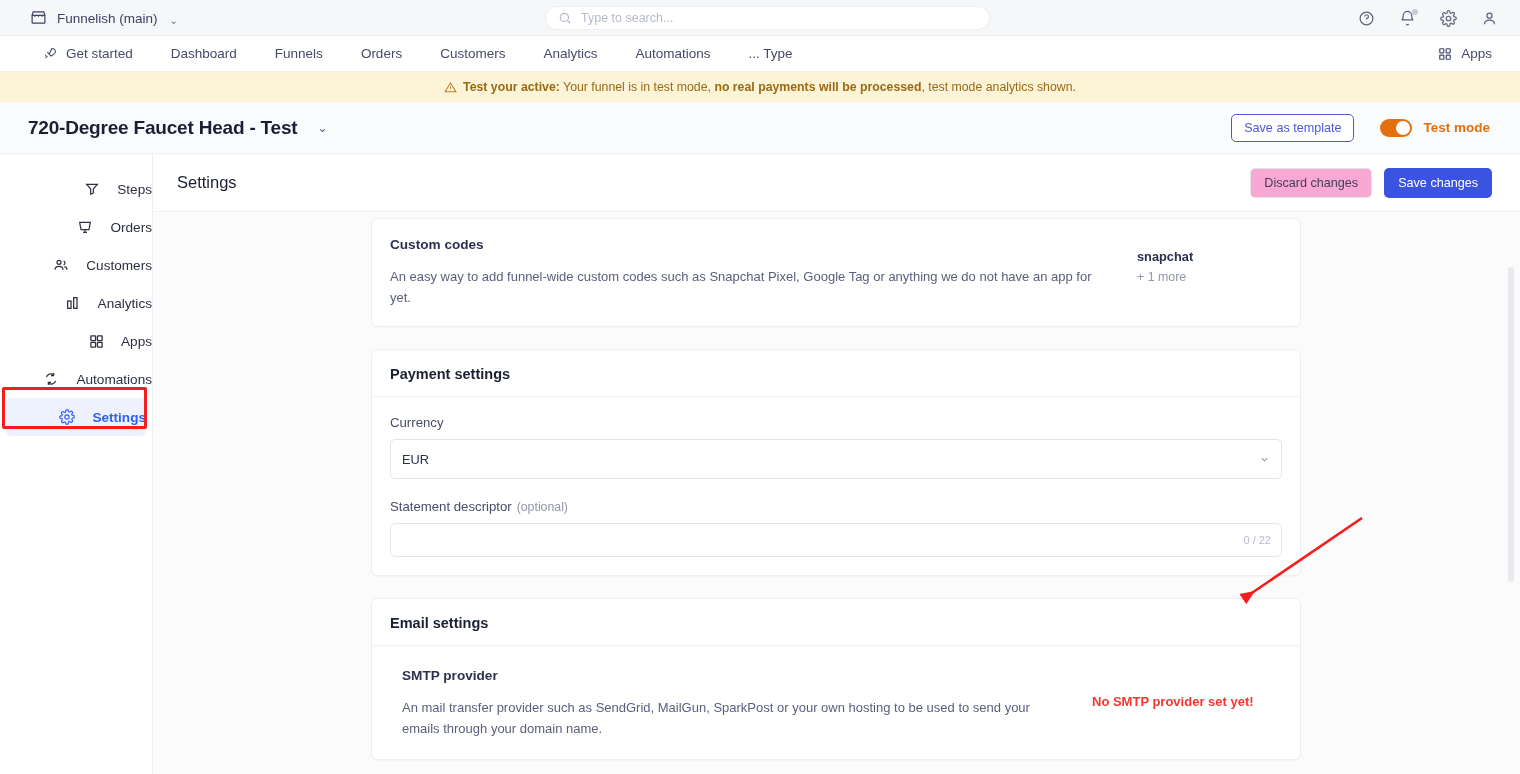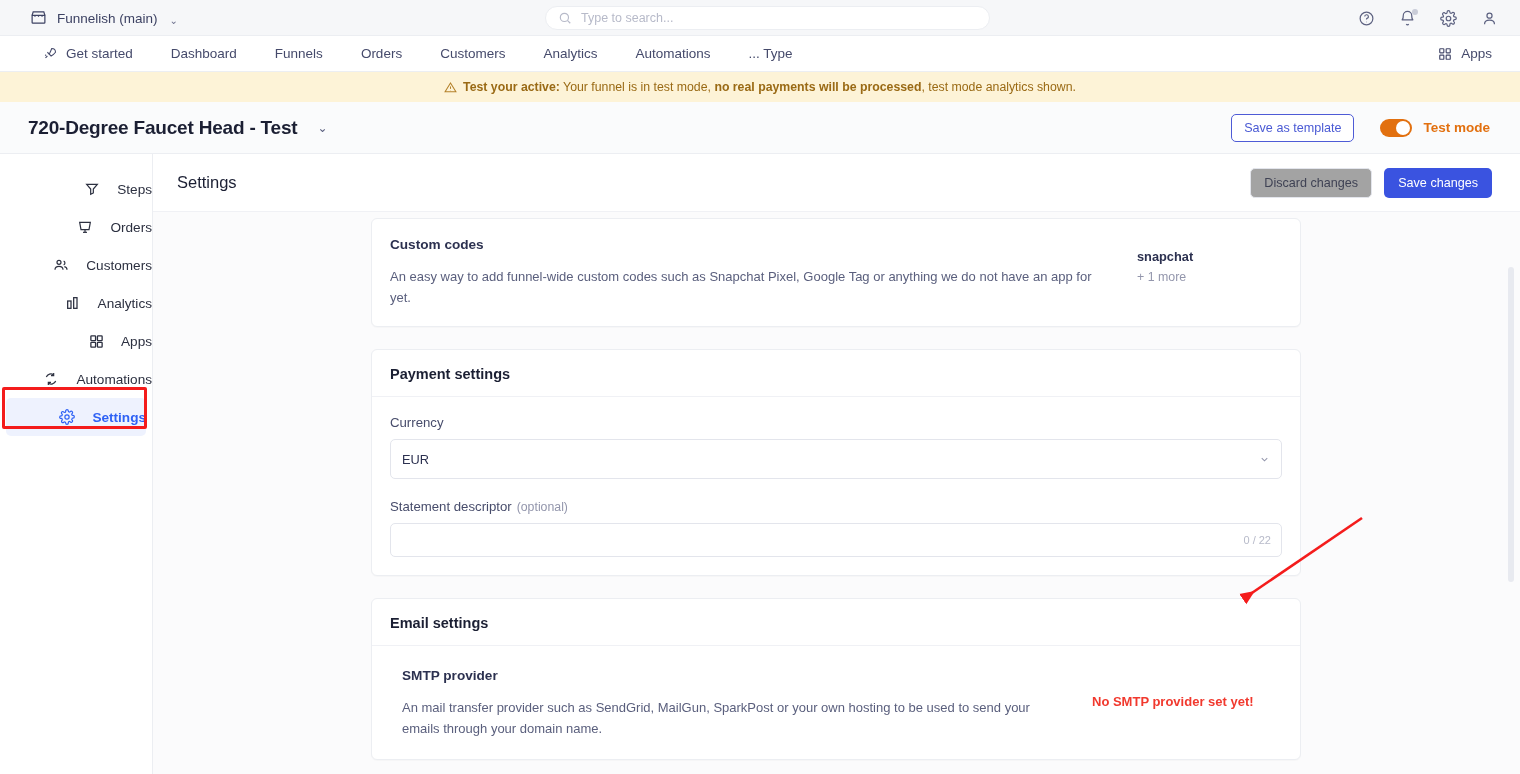--- a/index.html
+++ b/index.html
@@ -159,21 +159,21 @@
   }
   .content-title {
     margin-left: 24px; font-size: 16.5px; color: #1b1f33; font-weight: normal;
   }
   .content-header-actions {
     position: absolute; right: 28px;
     display: flex; align-items: center; gap: 12px;
   }
   .btn-ghost {
     border: 1px solid #e3e5ec; border-radius: 5px;
-    background: #a3a3a3; color: #3f4254;
+    background: #f9a8d4; color: #3f4254;
     font-size: 12.6px; font-family: "Liberation Sans", sans-serif;
     padding: 7px 13px; cursor: pointer;
   }
   .btn-primary {
     border: none; border-radius: 5px;
     background: #3a53e0; color: #ffffff;
     font-size: 12.6px; font-family: "Liberation Sans", sans-serif;
     padding: 8px 14px; cursor: pointer;
   }
 

